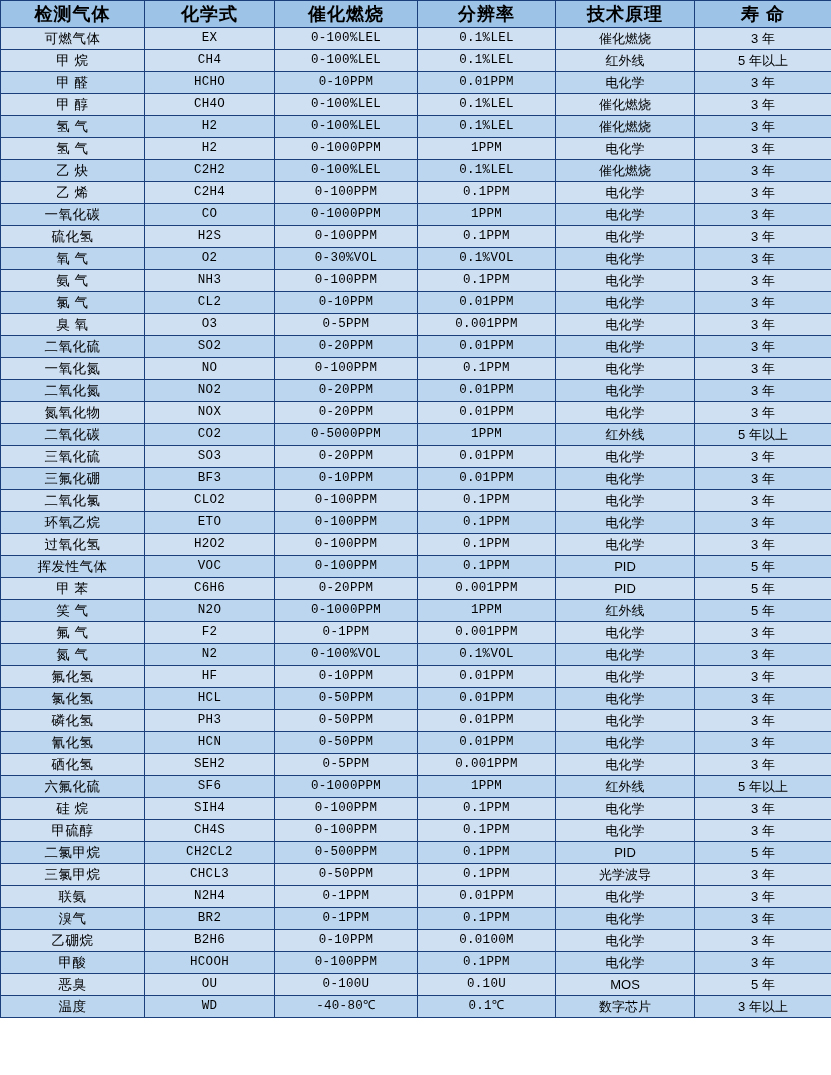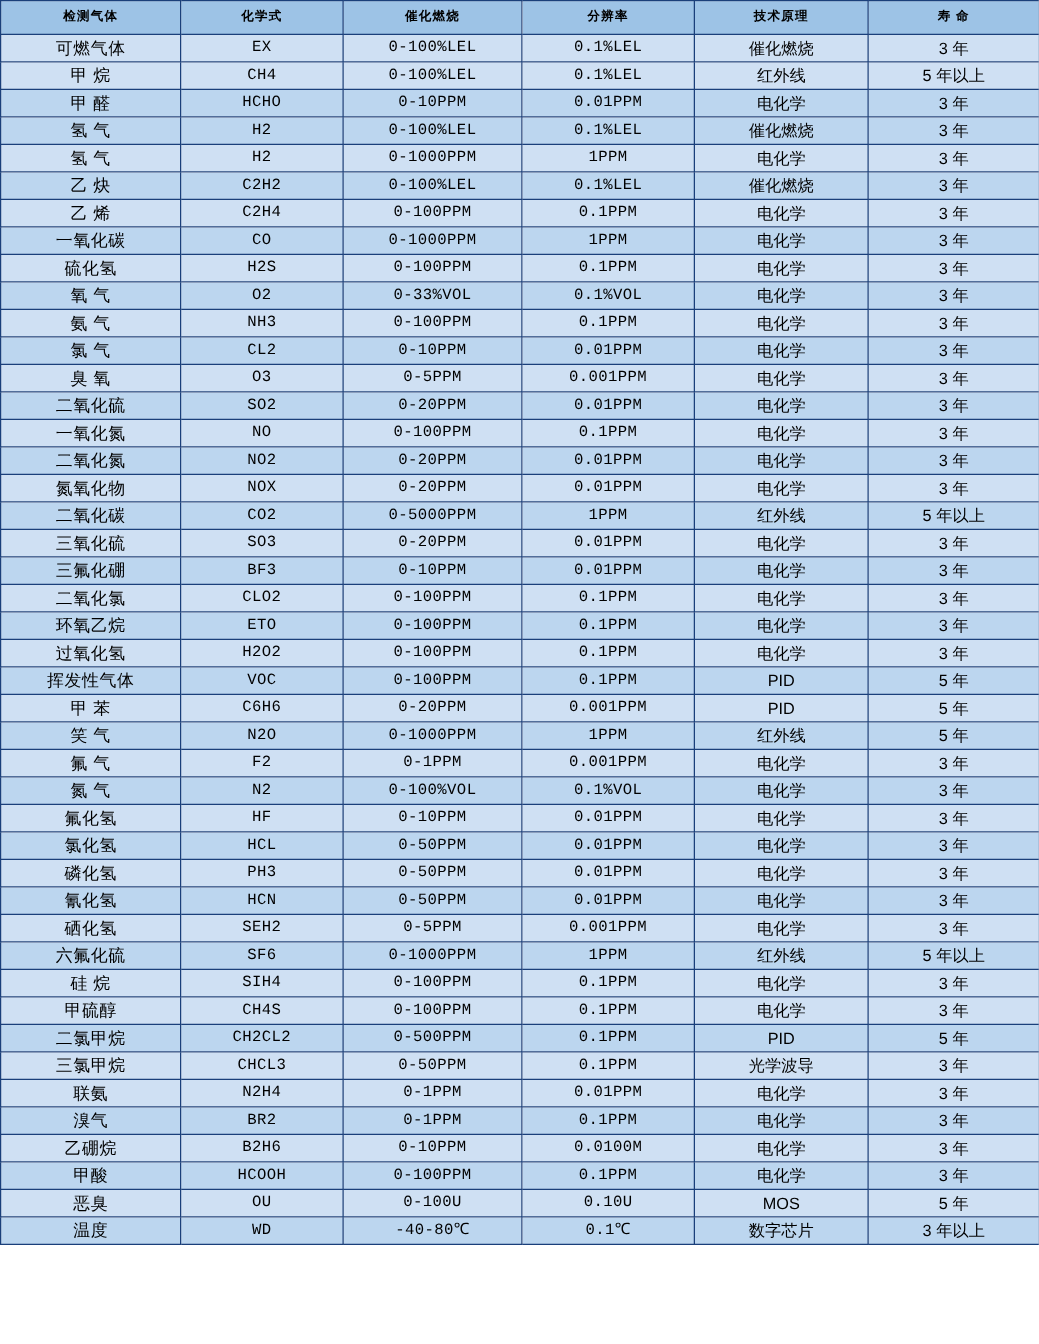--- a/index.html
+++ b/index.html
@@ -22,21 +22,21 @@
     vertical-align: middle;
     color: #000000;
     padding: 0;
     height: 21px;
     line-height: 21px;
     white-space: nowrap;
     overflow: hidden;
   }
   #gas-table thead th {
     background: #9dc3e6;
-    font-size: 10px;
+    font-size: 18px;
     font-weight: bold;
     letter-spacing: 1px;
     height: 26px;
     line-height: 26px;
   }
   #gas-table tbody td {
     background: #cfe0f3;
     font-size: 13px;
   }
   #gas-table tbody tr.alt td {
@@ -99,20 +99,28 @@
         <td>5 年以上</td>
       </tr>
       <tr class="alt">
         <td class="name">甲 醛</td>
         <td class="mono">HCHO</td>
         <td class="mono">0-10PPM</td>
         <td class="mono">0.01PPM</td>
         <td>电化学</td>
         <td>3 年</td>
       </tr>
+      <tr>
+        <td class="name">甲 醇</td>
+        <td class="mono">CH4O</td>
+        <td class="mono">0-100%LEL</td>
+        <td class="mono">0.1%LEL</td>
+        <td>催化燃烧</td>
+        <td>3 年</td>
+      </tr>
       <tr class="alt">
         <td class="name">氢 气</td>
         <td class="mono">H2</td>
         <td class="mono">0-100%LEL</td>
         <td class="mono">0.1%LEL</td>
         <td>催化燃烧</td>
         <td>3 年</td>
       </tr>
       <tr>
         <td class="name">氢 气</td>
@@ -150,21 +158,21 @@
         <td class="name">硫化氢</td>
         <td class="mono">H2S</td>
         <td class="mono">0-100PPM</td>
         <td class="mono">0.1PPM</td>
         <td>电化学</td>
         <td>3 年</td>
       </tr>
       <tr class="alt">
         <td class="name">氧 气</td>
         <td class="mono">O2</td>
-        <td class="mono">0-33%VOL</td>
+        <td class="mono">0-30%VOL</td>
         <td class="mono">0.1%VOL</td>
         <td>电化学</td>
         <td>3 年</td>
       </tr>
       <tr>
         <td class="name">氨 气</td>
         <td class="mono">NH3</td>
         <td class="mono">0-100PPM</td>
         <td class="mono">0.1PPM</td>
         <td>电化学</td>

